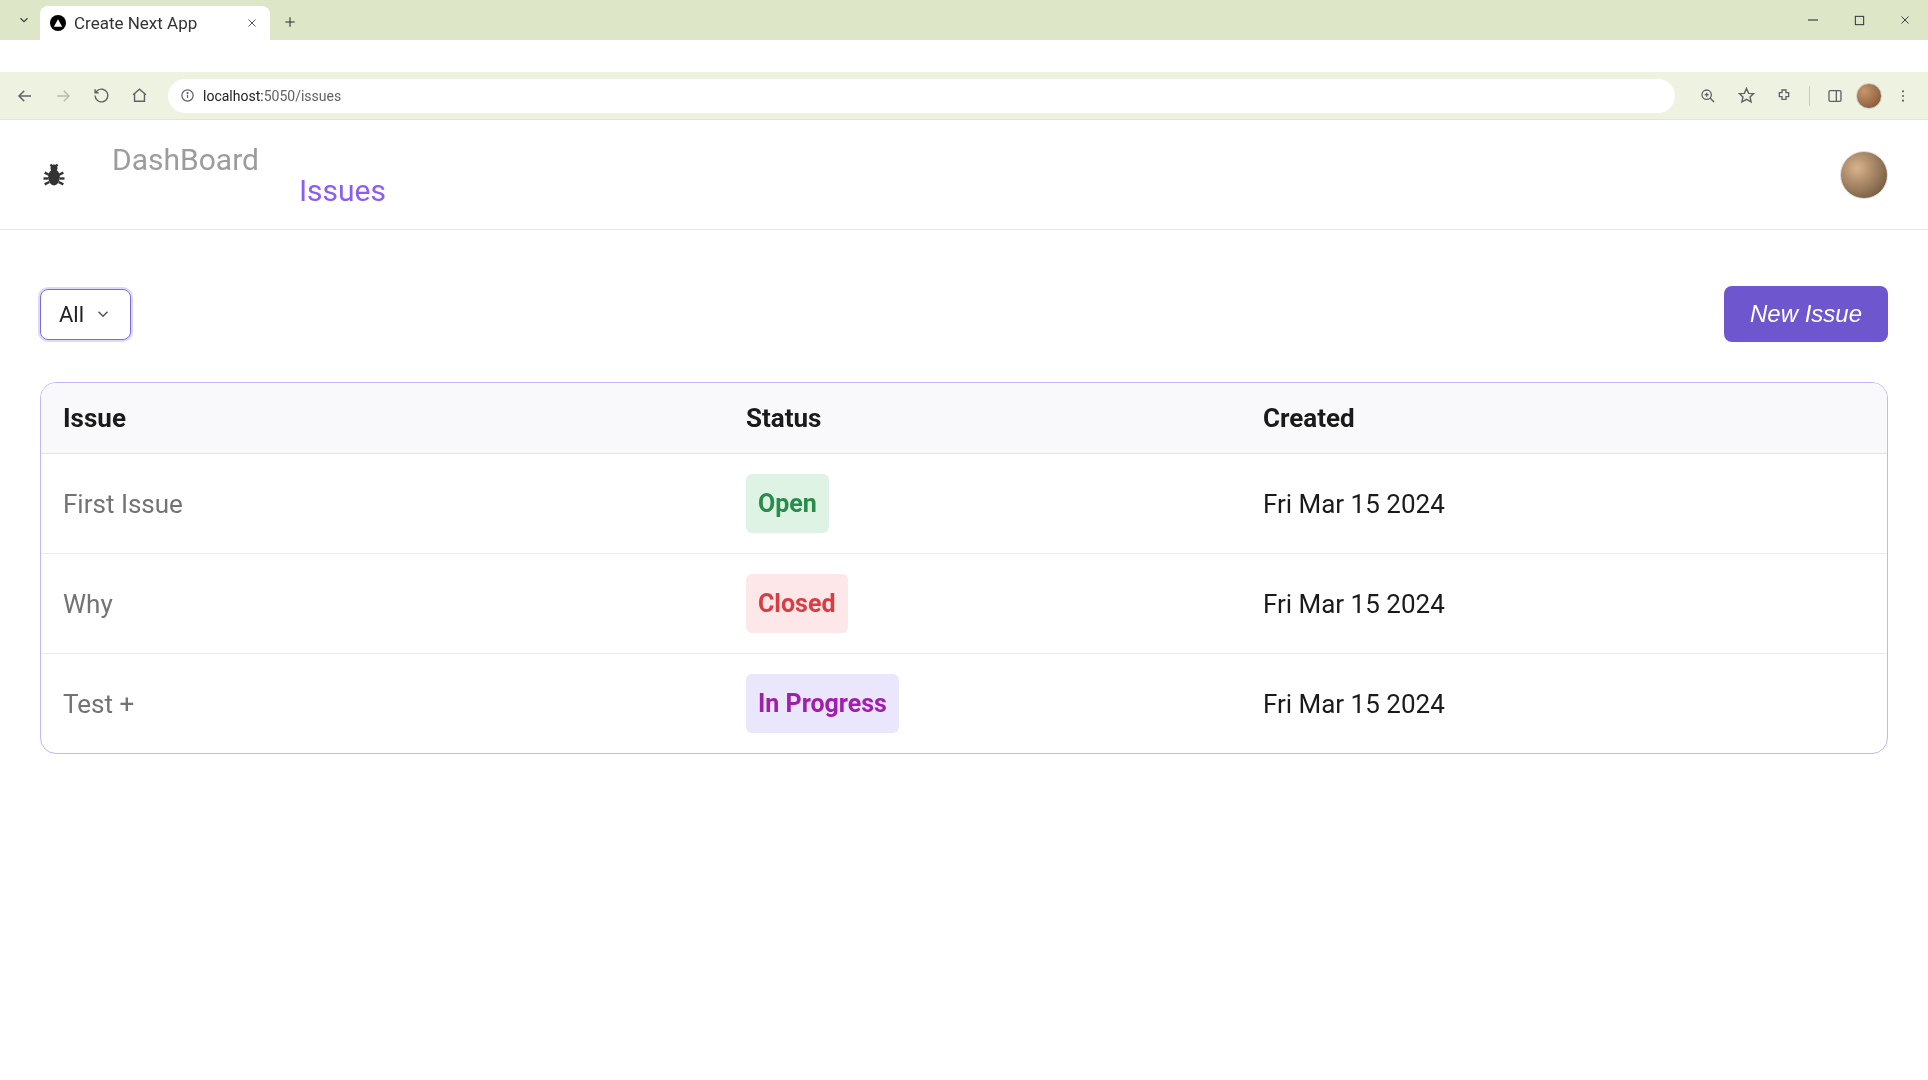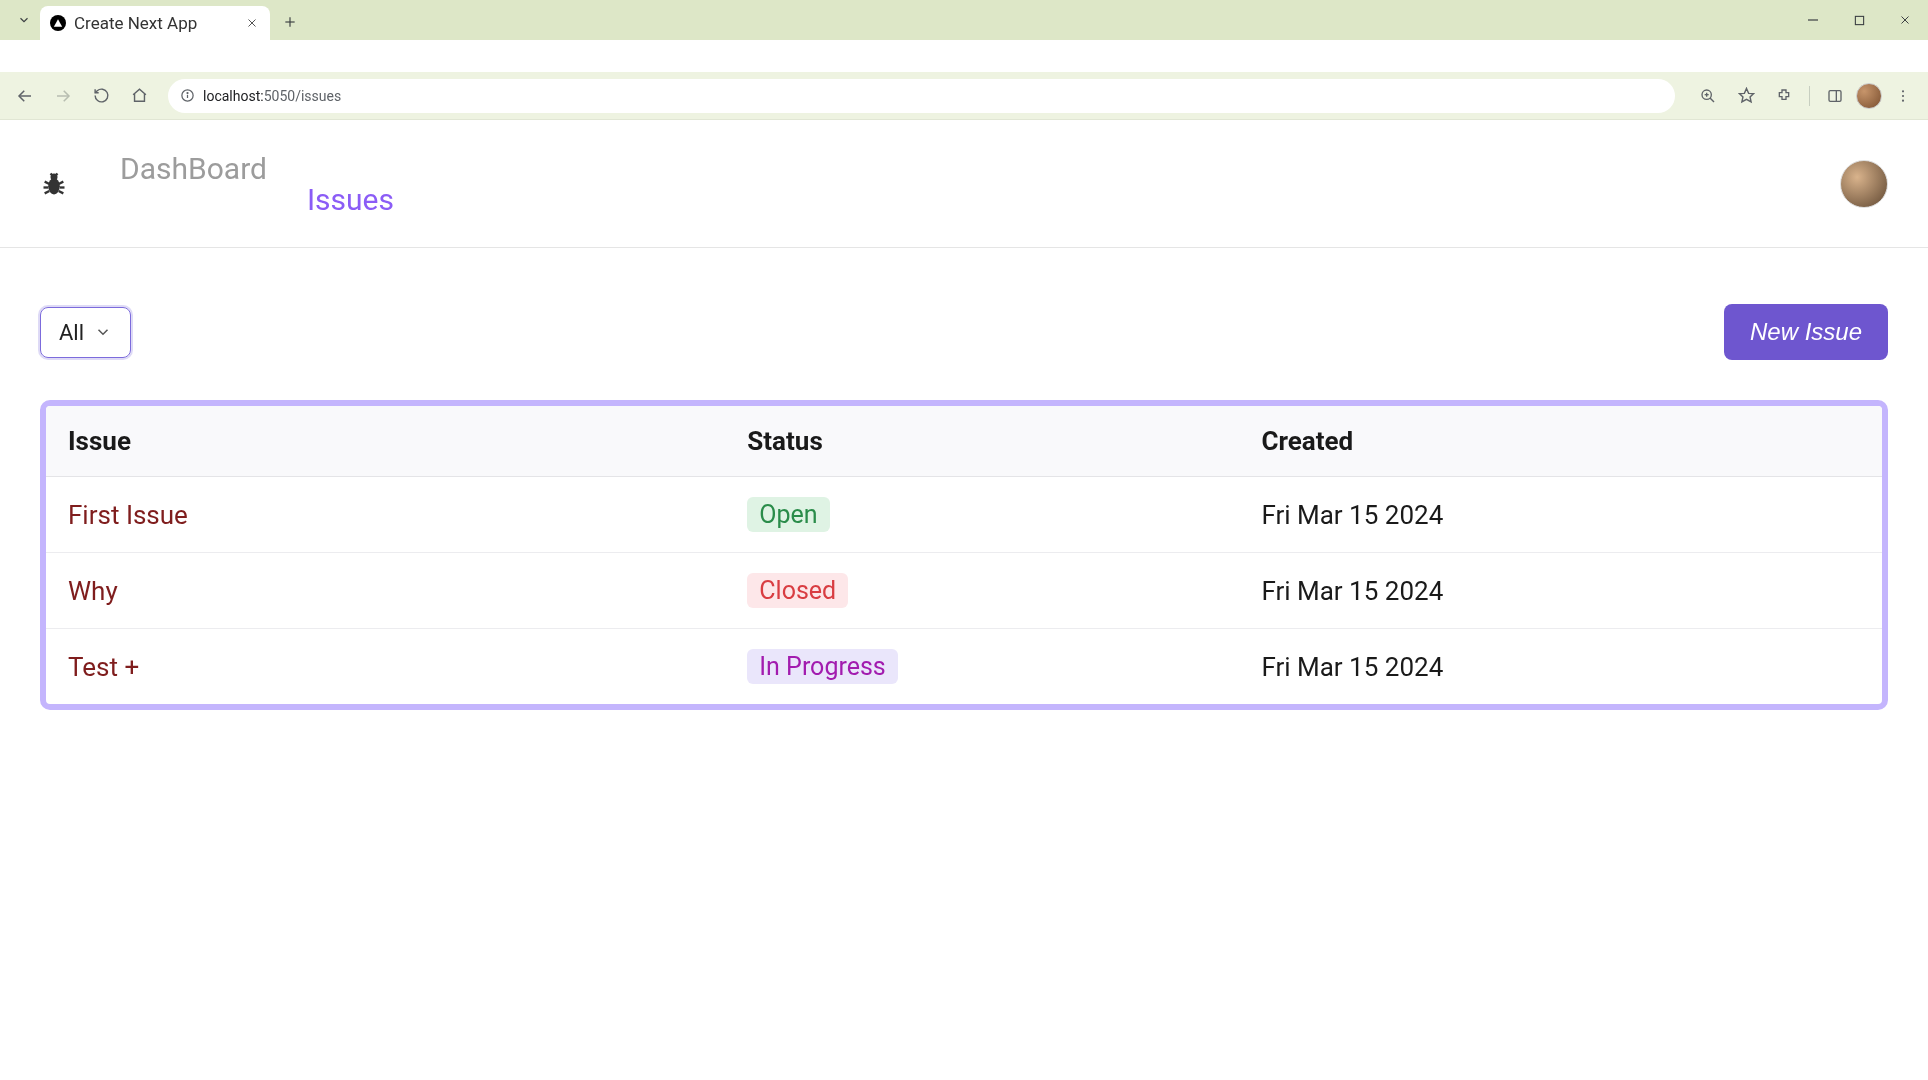--- a/index.html
+++ b/index.html
@@ -109,26 +109,25 @@
     width:26px;height:26px;border-radius:50%;
     background: radial-gradient(circle at 30% 30%, #c7956b, #7a4f2f);
     border:1px solid #ccc;
   }
 
   
   .page {
     background:#fff;
   }
   .app-header {
-    height: 128px;
+    height: 110px;
     display:flex;
     align-items:center;
     padding: 0 40px;
     border-bottom: 1px solid #e5e5e5;
-    gap: 8px;
   }
   .app-header .logo {
     margin-right: 44px;
     color:#333;
   }
   .app-nav {
     display:flex;
     gap: 40px;
     font-size: 30px;
     font-weight:400;
@@ -170,22 +169,22 @@
     border-radius:8px;
     padding: 14px 26px;
     font-size:24px;
     font-weight:500;
     cursor:pointer;
     font-style:italic;
   }
 
   .issues-table {
     width:100%;
-    border:6px solid #c4b5fd;
-    border-radius:10px;
+    border:1px solid #c4b5fd;
+    border-radius:16px;
     overflow:hidden;
     border-collapse:separate;
     border-spacing:0;
   }
   .issues-table thead {
     background:#f9f9fb;
   }
   .issues-table th {
     text-align:left;
     font-size:26px;
@@ -194,27 +193,27 @@
     border-bottom:1px solid #e4e4e7;
     color:#1a1a1a;
   }
   .issues-table td {
     padding: 20px 22px;
     font-size:26px;
     border-bottom:1px solid #ececef;
     vertical-align:middle;
   }
   .issues-table tbody tr:last-child td { border-bottom:none; }
-  .issue-link { color:#7f1d1d; text-decoration:none; }
+  .issue-link { color:#737373; text-decoration:none; }
   .badge {
     display:inline-block;
-    padding: 3px 12px;
+    padding: 15px 12px;
     border-radius:6px;
     font-size:25px;
-    font-weight:400;
+    font-weight:700;
   }
   .badge.open { background:#dff3e4; color:#2a8c4a; }
   .badge.closed { background:#fde7e9; color:#d93d42; }
   .badge.inprogress { background:#eae6fb; color:#a21caf; }
 
   .col-issue { width:37%; }
   .col-status { width:28%; }
   .col-created { width:35%; }
 
   svg { display:block; }

